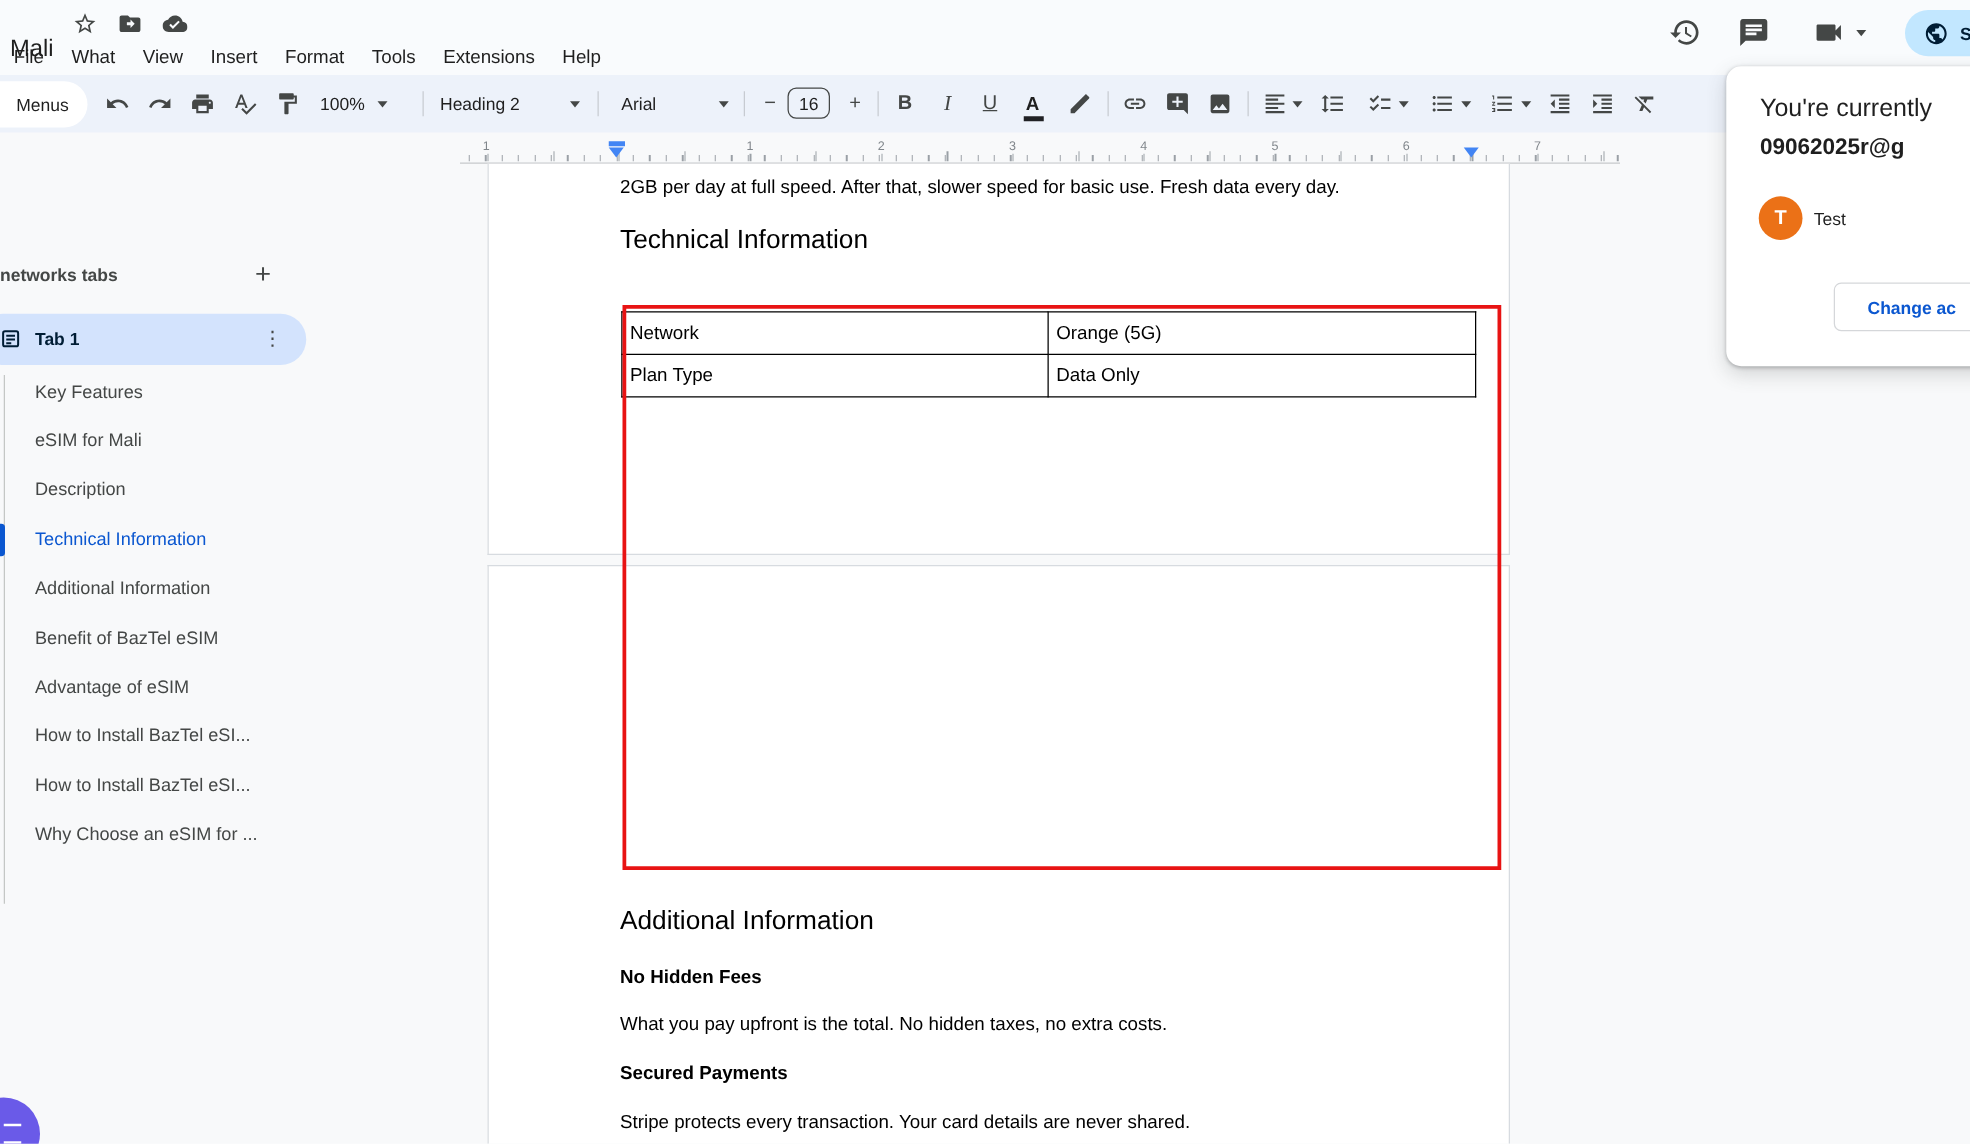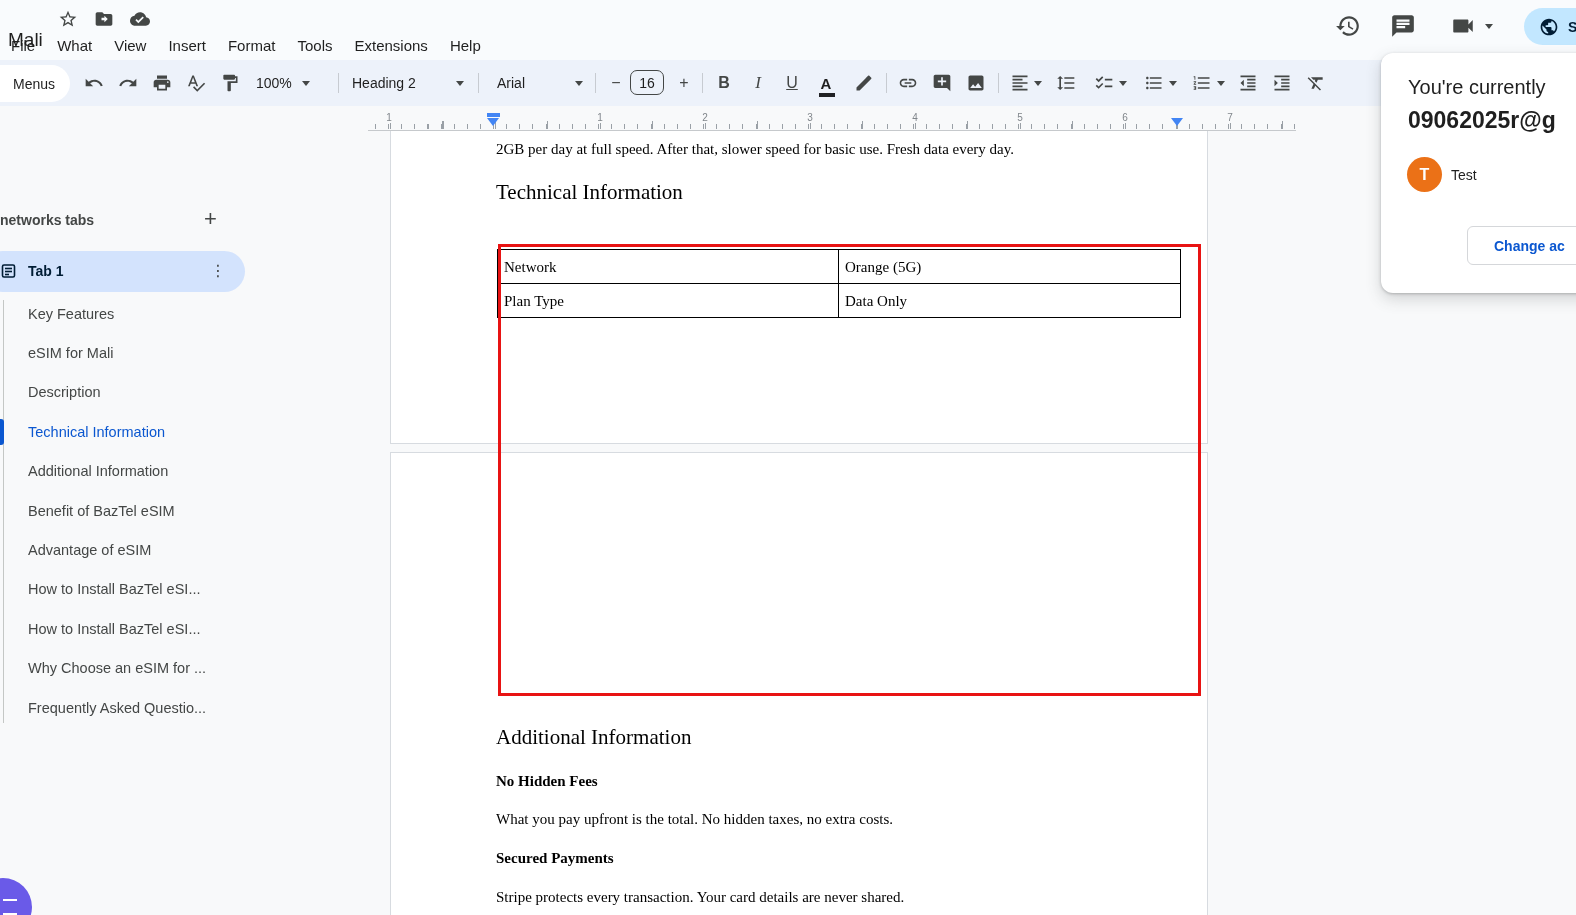--- a/index.html
+++ b/index.html
@@ -48,38 +48,38 @@
   .tab-icon{position:absolute;left:19px;top:12px;width:16px;height:16px;color:#001d35;}
   .tab-label{position:absolute;left:46px;top:12px;font-size:14px;font-weight:bold;color:#001d35;}
   .tab-kebab{position:absolute;left:228px;top:10px;font-size:16px;color:#444746;}
   .guide-line{position:absolute;left:3px;top:100px;width:1px;height:423px;background:#c4c7c5;}
   .outline{position:absolute;left:0;top:94px;width:246px;}
   .outline-item{position:relative;height:39.4px;display:flex;align-items:center;padding-left:28px;box-sizing:border-box;font-size:14.5px;color:#444746;}
   .outline-item.active{color:#0b57d0;}
   .outline-item.active::before{content:"";position:absolute;left:0;top:7px;width:3.5px;height:26px;background:#0b57d0;border-radius:0 3px 3px 0;}
 
   
-  .page{position:absolute;left:390px;width:818px;background:#ffffff;border:1px solid #d7dbe0;box-sizing:border-box;font-family:Liberation Serif, serif;}
+  .page{position:absolute;left:390px;width:818px;background:#ffffff;border:1px solid #d7dbe0;box-sizing:border-box;}
   .page1{top:131px;height:313px;border-top:none;}
   .page2{top:452px;height:463px;border-bottom:none;}
   .doc-text{position:absolute;font-size:15px;color:#000;line-height:19px;}
   .doc-h{position:absolute;font-size:21px;font-weight:normal;color:#000;margin:0;}
   .doc-bold{font-weight:bold;}
   table.doc-table{position:absolute;left:106px;border-collapse:collapse;table-layout:fixed;width:683px;}
   table.doc-table td{border:1px solid #000;height:33px;padding:0 6px;font-size:15px;color:#000;line-height:18px;vertical-align:middle;}
   table.doc-table td.c2{padding-right:45px;}
   .t1{top:118px;} .t2{top:108px;}
 
   
   .annotation-rect{position:absolute;left:498px;top:244px;width:703px;height:452px;border:3px solid #e81313;box-sizing:border-box;z-index:5;pointer-events:none;}
 
   
   .popup{position:absolute;left:1381px;top:53px;width:320px;height:240px;background:#ffffff;border-radius:12px;box-shadow:0 1px 3px rgba(60,64,67,.3),0 6px 16px rgba(60,64,67,.2);z-index:20;}
   .popup .line1{position:absolute;left:27px;top:23px;font-size:20px;color:#1f1f1f;white-space:nowrap;}
-  .popup .line2{position:absolute;left:27px;top:54px;font-size:23px;font-weight:bold;color:#1f1f1f;white-space:nowrap;}
+  .popup .line2{position:absolute;left:27px;top:54px;font-size:18px;font-weight:bold;color:#1f1f1f;white-space:nowrap;}
   .popup .avatar{position:absolute;left:26px;top:104px;width:35px;height:35px;border-radius:50%;background:#eb7117;color:#fff;display:flex;align-items:center;justify-content:center;font-size:16px;font-weight:bold;}
   .popup .acct{position:absolute;left:70px;top:114px;font-size:14px;color:#1f1f1f;}
   .popup .change-btn{position:absolute;left:86px;top:173px;width:230px;height:39px;border:1px solid #d5d7da;border-radius:6px;background:#fff;box-sizing:border-box;display:flex;align-items:center;padding-left:26px;font-size:14px;font-weight:bold;color:#0b57d0;}
 
   
   .fab{position:absolute;left:-26px;top:878px;width:58px;height:58px;border-radius:50%;background:#6a5ae8;z-index:10;display:flex;align-items:center;justify-content:center;}
   .fab-glyph{width:14px;height:12px;border-top:2.5px solid #fff;border-bottom:2.5px solid #fff;margin-left:14px;}
 
   svg{display:block;}
 </style>
@@ -331,23 +331,20 @@
           <span>Advantage of eSIM</span>
         </div>
       <div class="outline-item">
           <span>How to Install BazTel eSI...</span>
         </div>
       <div class="outline-item">
           <span>How to Install BazTel eSI...</span>
         </div>
       <div class="outline-item">
           <span>Why Choose an eSIM for ...</span>
-        </div>
-      <div class="outline-item">
-          <span>Frequently Asked Questio...</span>
         </div>
     </div>
   </div>
 
   <div class="page page1">
     <div class="doc-text" style="left:105px;top:9px;width:690px">2GB per day at full speed. After that, slower speed for basic use. Fresh data every day.</div>
     <h2 class="doc-h" style="left:105px;top:49px">Technical Information</h2>
     <table class="doc-table t1">
       <colgroup>
           <col style="width:341px">

